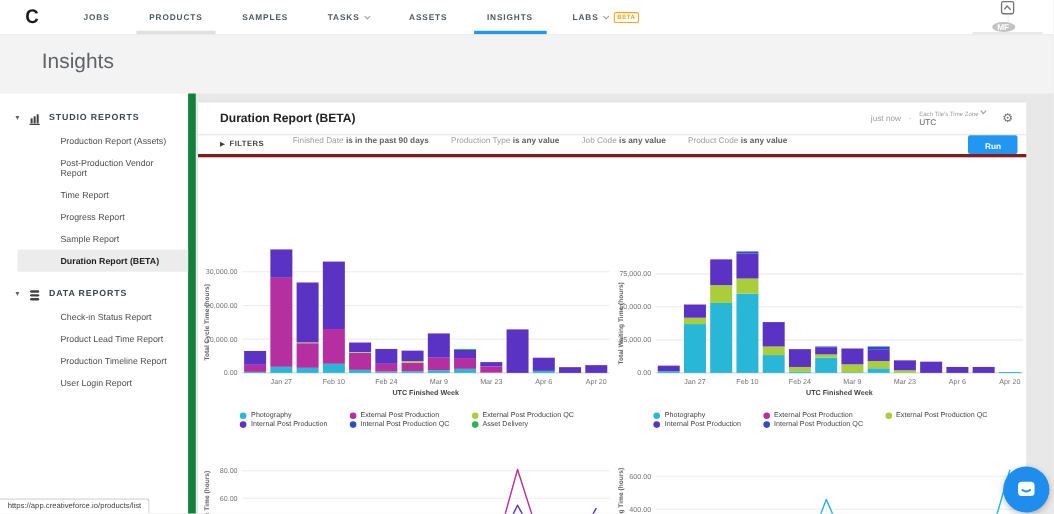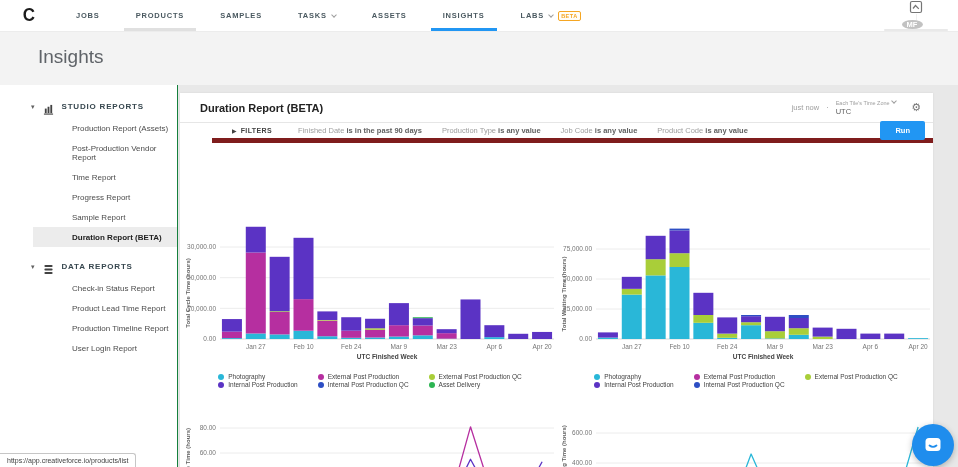--- a/index.html
+++ b/index.html
@@ -28,21 +28,21 @@
   .avatar { width:21px; height:21px; border-radius:50%; background:#c2c2c2; color:#ffffff;
     font-size:7.5px; font-weight:700; display:flex; align-items:center; justify-content:center; margin-right:8px; }
   .user-pill { width:64px; height:11px; border-radius:6px; background:#e9e9e9; }
 
   
   .page-band { position:absolute; left:0; top:32px; width:958px; height:53px; background:#f3f3f3; }
   .page-band h1 { position:absolute; left:38px; top:14px; font-size:19px; font-weight:400; color:#5f6368; }
 
   
   .sidebar { position:absolute; left:0; top:85px; width:178px; height:382px; background:#ffffff;
-    border-right:1px solid #15803d; padding-top:10px;padding-left:17px; }
+    border-right:7px solid #15803d; padding-top:10px; }
   .sb-section-header { display:flex; align-items:center; padding:6px 0 6px 14px; cursor:pointer; }
   .sb-caret { font-size:7px; color:#616161; margin-right:8px; }
   .sb-ic { width:11px; height:11px; margin-right:8px; color:#424242; }
   .sb-section-title { font-size:8px; font-weight:700; letter-spacing:0.8px; color:#37474f; }
   .sb-item { font-size:8px; color:#4c4c4c; padding:5.5px 6px 5.5px 39px; cursor:pointer;margin-left:16px; }
   .sb-item.selected { background:#ececec; font-weight:700; color:#212121; }
   .sb-gap { height:8px; }
 
   
   .main-card { position:absolute; left:180px; top:93px; width:753px; height:380px; background:#ffffff;
@@ -51,22 +51,22 @@
     border-bottom:1px solid #e6e6e6; }
   .card-title { font-size:11px; font-weight:700; color:#212121; }
   .header-right { margin-left:auto; display:flex; align-items:center; gap:7px; }
   .updated { font-size:7.5px; color:#9e9e9e; }
   .dot-sep { font-size:7.5px; color:#9e9e9e; }
   .tz-block { display:flex; flex-direction:column; line-height:1.2; }
   .tz-label { font-size:5.5px; color:#9e9e9e; }
   .tz-value { font-size:7.5px; color:#616161; }
   .gear { font-size:11px; color:#757575; margin-left:8px; cursor:pointer; }
 
-  .filters-row { height:20px; display:flex; align-items:center; padding:0 8px 0 20px;
-    border-bottom:5px solid #7f1d1d;margin-left:32px; }
+  .filters-row { height:20px; display:flex; padding:0 8px 0 20px;
+    border-bottom:3px solid #7f1d1d; }
   .filters-toggle { display:flex; align-items:center; cursor:pointer; }
   .filters-arrow { font-size:6px; color:#424242; margin-right:4px; }
   .filters-label { font-size:7px; font-weight:700; letter-spacing:0.4px; color:#424242; }
   .filter-items { display:flex; margin-left:26px; gap:20px; }
   .filter-item { font-size:7.5px; color:#9e9e9e; }
   .filter-item b { color:#616161; font-weight:700; }
   .run-btn { margin-left:auto; background:#2196f3; color:#ffffff; border:none; border-radius:2px;
     font-size:7.5px; font-weight:700; padding:5px 15px; cursor:pointer; font-family:inherit; }
 
   .tiles { position:relative; width:753px; }

